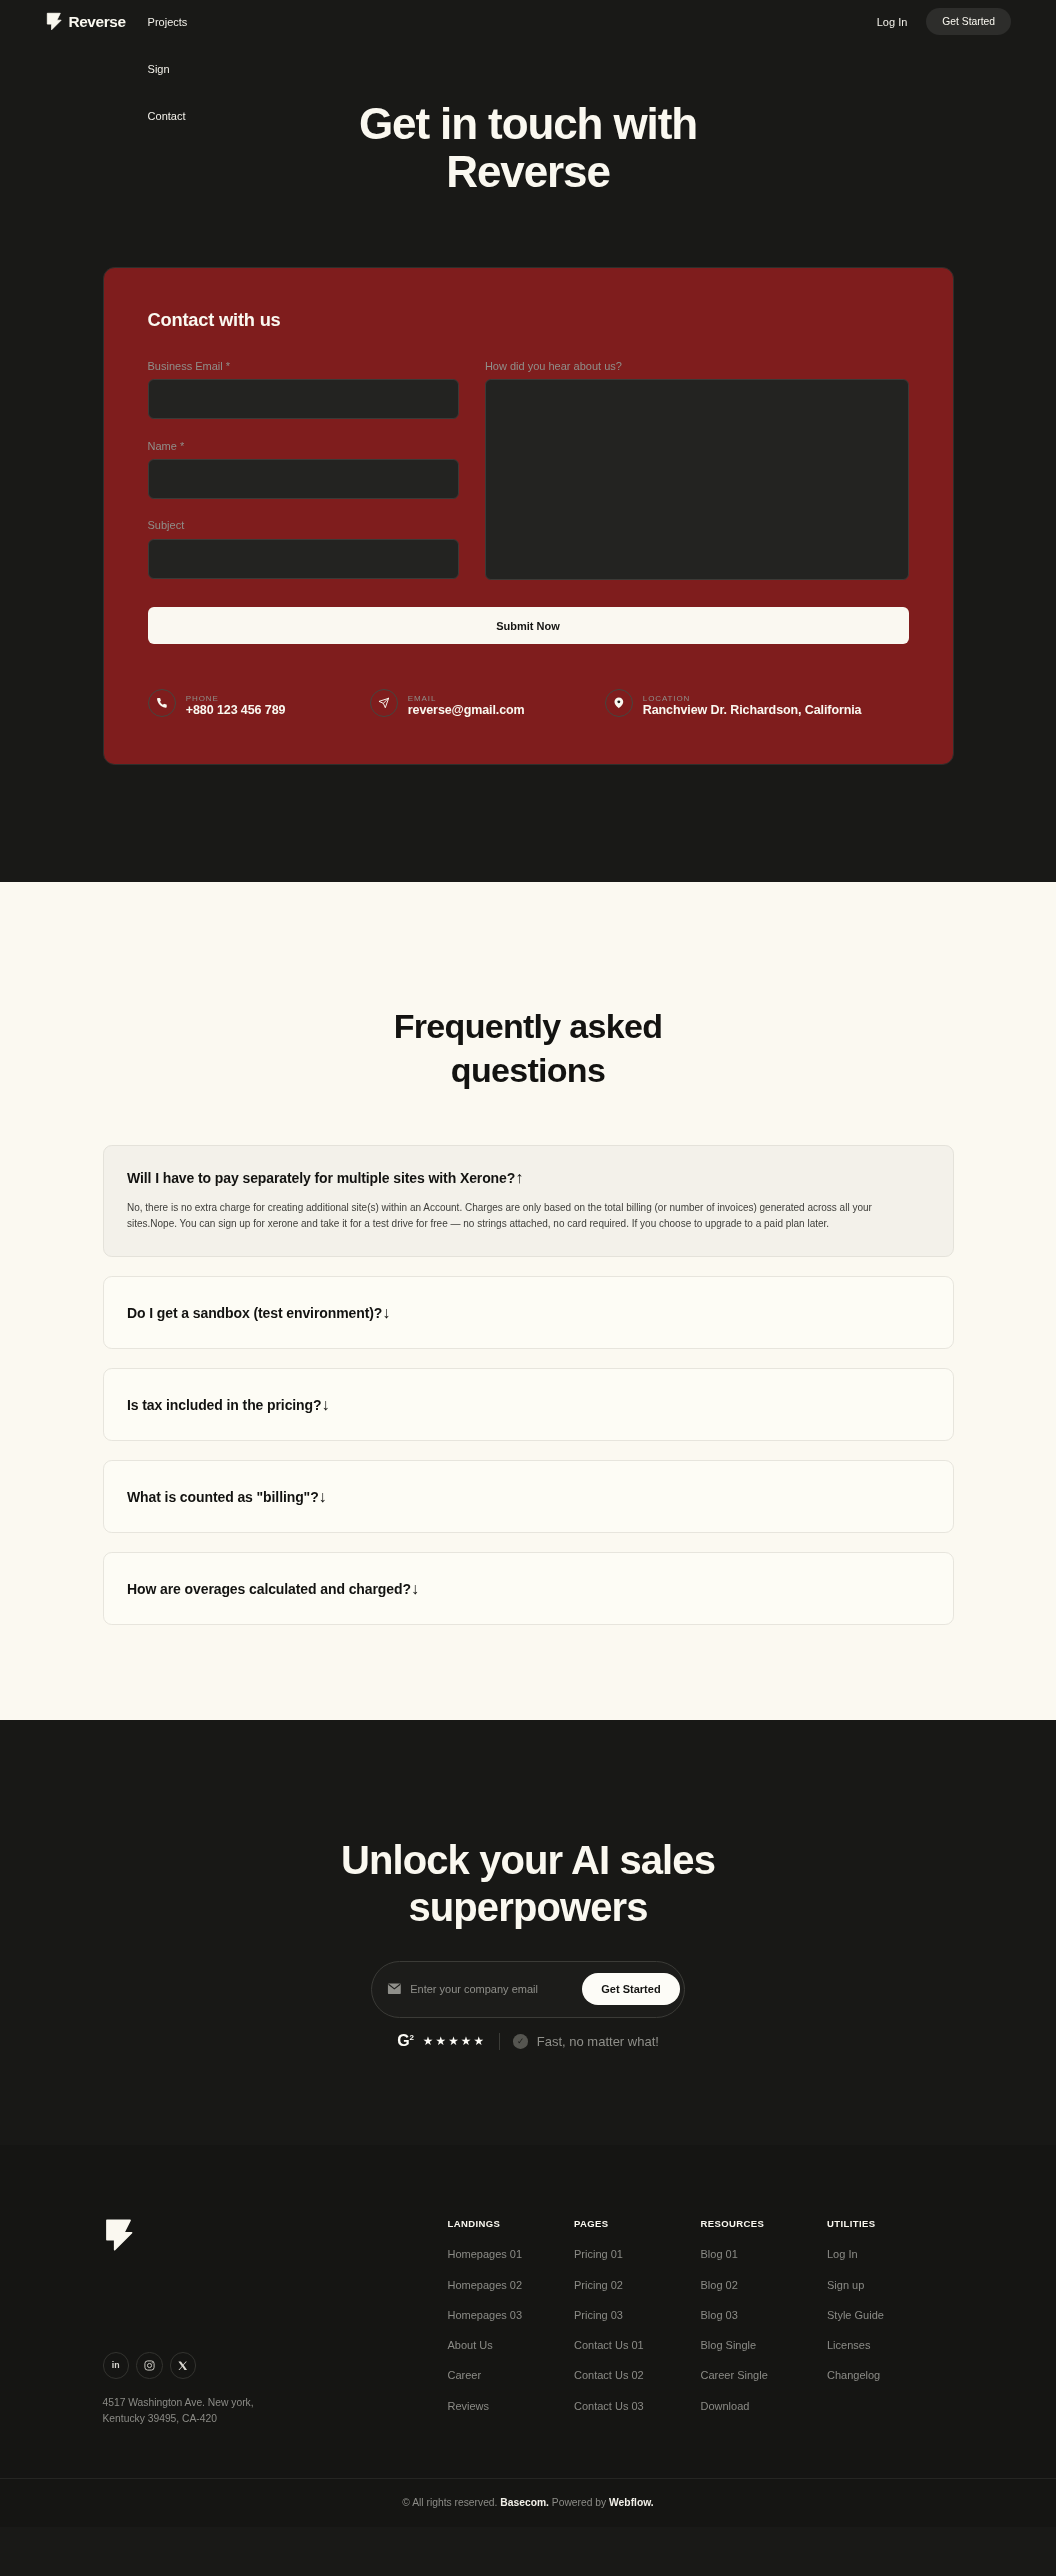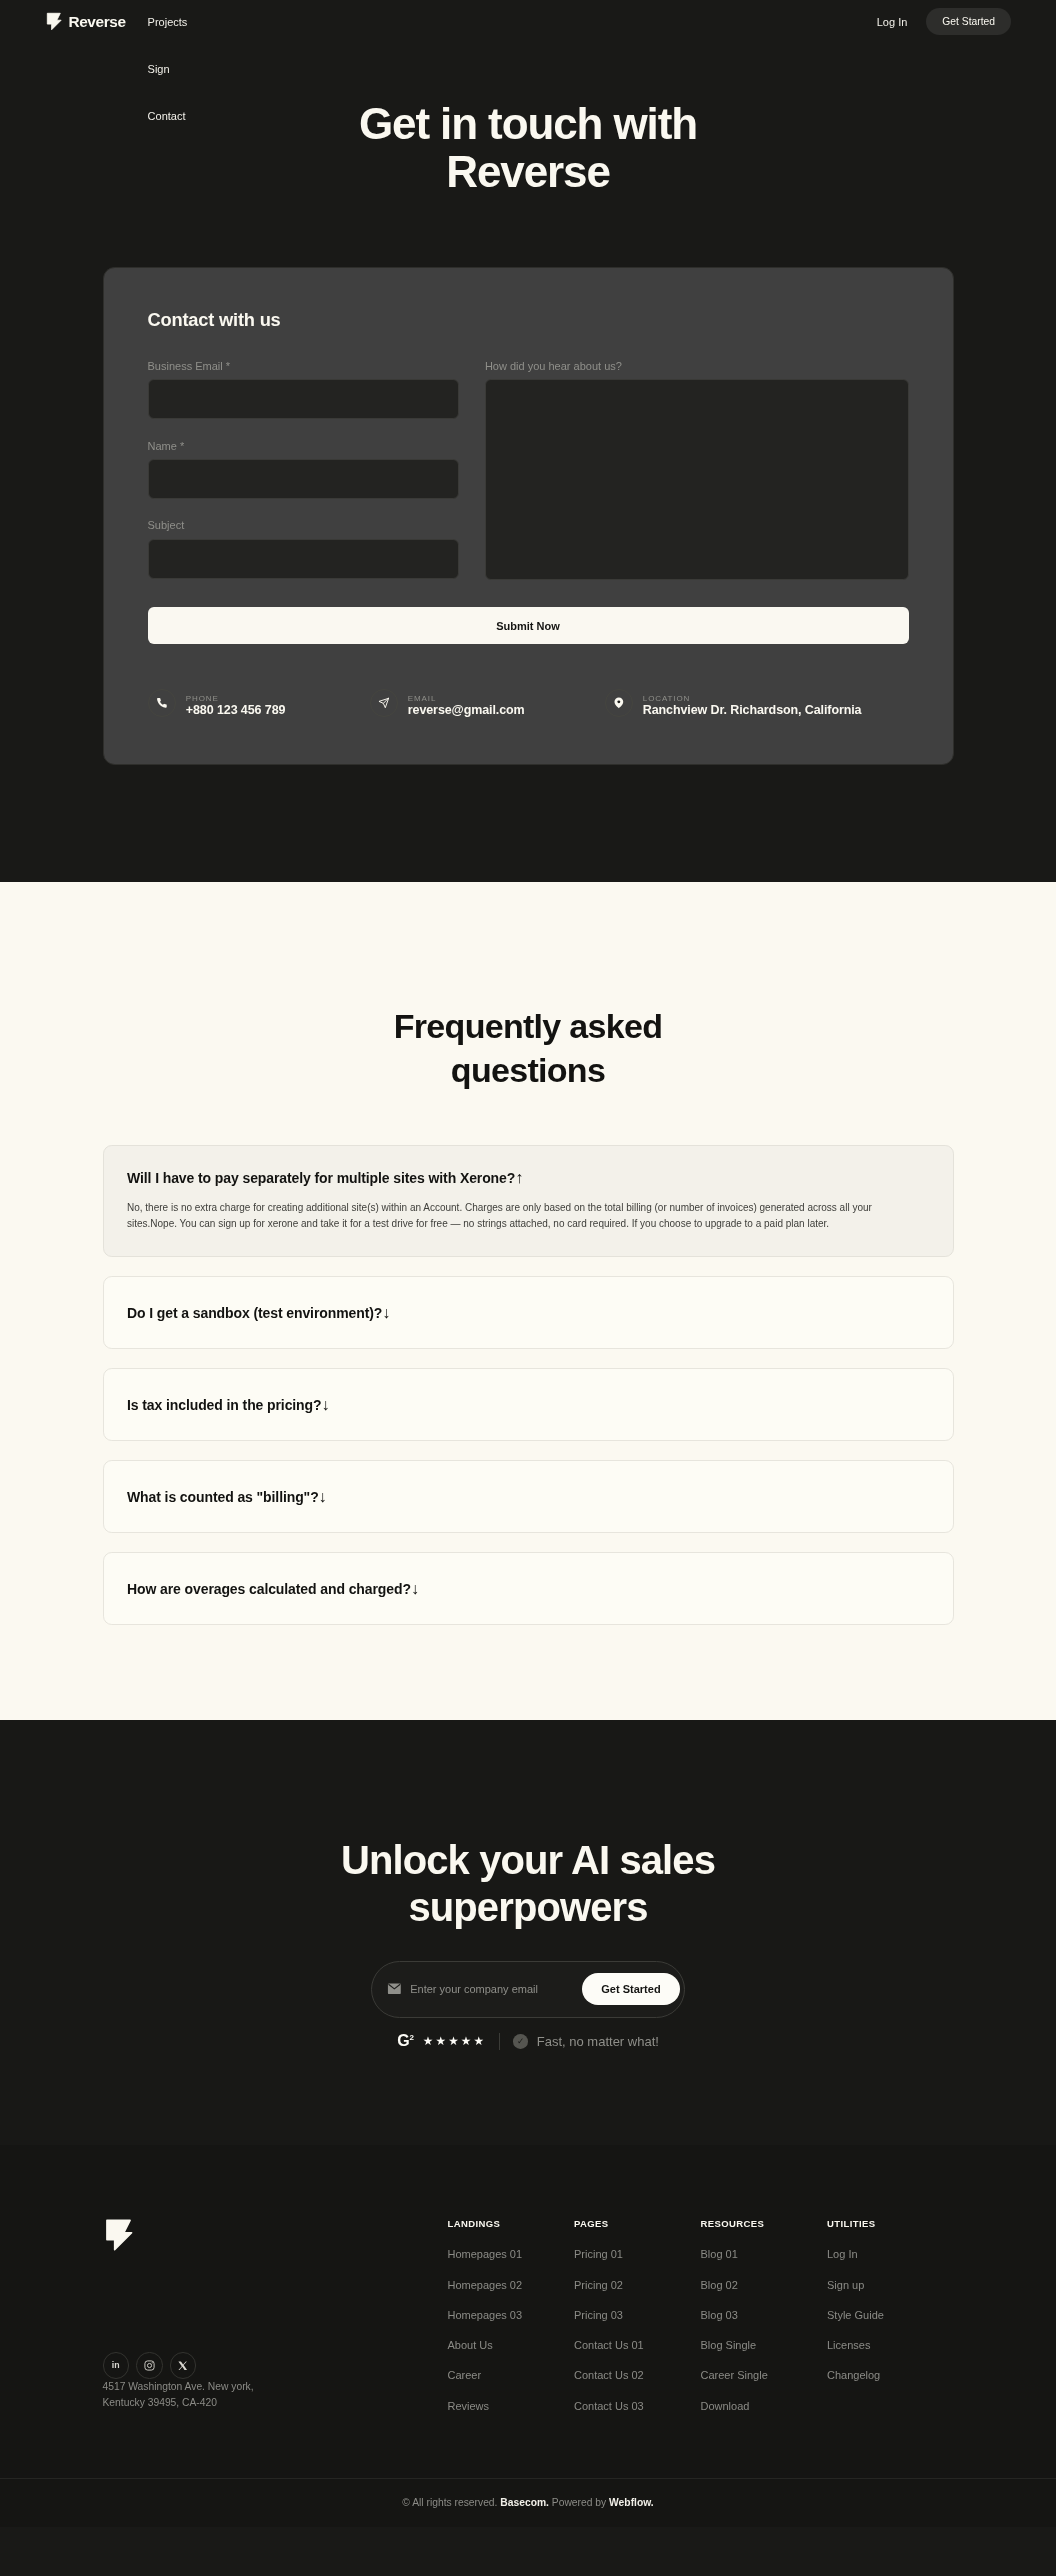--- a/index.html
+++ b/index.html
@@ -14,21 +14,21 @@
   .brand-name { color:#FAF8F0; font-size:15.4px; font-weight:bold; letter-spacing:-0.4px; }
   .nav { display:flex; gap:35px; margin-left:22px;flex-direction:column; }
   .nav a { color:#F2F0E9; font-size:11px; text-decoration:none; }
   .header-right { margin-left:auto; display:flex; align-items:center; gap:19px; }
   .login { color:#F2F0E9; font-size:11px; text-decoration:none; }
   .btn-header { background:#2D2D2B; color:#FAF8F0; font-size:10.3px; padding:8px 16px; border-radius:733px; border:none; cursor:pointer; font-family:inherit; }
 
   
   .dark-top { background:#191917; padding-bottom:117px; }
   .hero-title { margin-top:57px; text-align:center; color:#FAF8F0; font-size:44px; font-weight:bold; letter-spacing:-1.1px; line-height:1.1; }
-  .contact-card { margin-top:70px; background:#404040; border:0.7px solid #2E2E2B; border-radius:11.7px; padding:41px 44px 47px; }
+  .contact-card { margin-top:70px; background:#7f1d1d; border:0.7px solid #2E2E2B; border-radius:11.7px; padding:41px 44px 47px; }
   .contact-heading { color:#FAF8F0; font-size:18.3px; font-weight:bold; letter-spacing:-0.2px; }
   .form-grid { display:grid; grid-template-columns:311px 1fr; column-gap:26.4px; margin-top:29px; }
   .field-label { display:block; color:#8F8F8A; font-size:11px; margin-bottom:7.3px; }
   .text-input { width:100%; height:40px; background:#232321; border:0.7px solid #3A3A37; border-radius:5.9px; color:#FAF8F0; font-size:11px; padding:0 11.7px; font-family:inherit; }
   .form-row { margin-bottom:20.5px; }
   .form-row:last-child { margin-bottom:0; }
   .textarea { width:100%; height:201px; background:#232321; border:0.7px solid #3A3A37; border-radius:5.9px; color:#FAF8F0; font-size:11px; padding:10.3px 11.7px; resize:none; font-family:inherit; }
   .submit-btn { width:100%; margin-top:25px; height:37px; background:#FAF8F1; color:#141412; border:none; border-radius:5.9px; font-size:11px; font-weight:bold; cursor:pointer; font-family:inherit; }
   .info-row { display:grid; grid-template-columns:222px 235px 1fr; margin-top:45px; }
   .info-item { display:flex; align-items:center; gap:10.3px; }
@@ -63,21 +63,21 @@
   .v-divider { width:0.7px; height:17.6px; background:#3B3B37; margin:0 4.4px; }
   .check-circle { width:14.7px; height:14.7px; border-radius:50%; background:#555550; color:#181816; font-size:8.8px; display:flex; align-items:center; justify-content:center; }
   .rating-note { color:#8F8F8A; font-size:13px; }
 
   
   .footer { background:#151513; padding-top:73px; }
   .footer-main { display:flex; }
   .footer-left { width:345px; display:flex; flex-direction:column; }
   .footer-socials { margin-top:98px; display:flex; gap:7.3px; }
   .social-circle { width:26.4px; height:26.4px; border-radius:50%; border:0.7px solid #33332F; display:flex; align-items:center; justify-content:center; color:#D9D7D0; font-size:8.8px; font-weight:bold; cursor:pointer; }
-  .footer-address { margin-top:0; color:#8B8B86; font-size:10.3px; line-height:1.55; }
+  .footer-address { margin-top:16px; color:#8B8B86; font-size:10.3px; line-height:1.55; }
   .footer-cols { flex:1; display:grid; grid-template-columns:1fr 1fr 1fr 1fr; }
   .col-title { color:#FAF8F0; font-size:9.5px; font-weight:bold; letter-spacing:0.4px; margin-bottom:19px; }
   .col-link { display:block; color:#8B8B86; font-size:11px; text-decoration:none; margin-bottom:18.3px; }
   .footer-bottom { margin-top:48px; border-top:0.7px solid #262623; padding:17.6px 0 19px; text-align:center; font-size:10.3px; }
   .copy-dim { color:#8B8B86; }
   .copy-bright { color:#F2F0E9; font-weight:bold; }
 </style>
 </head>
 <body>
 

